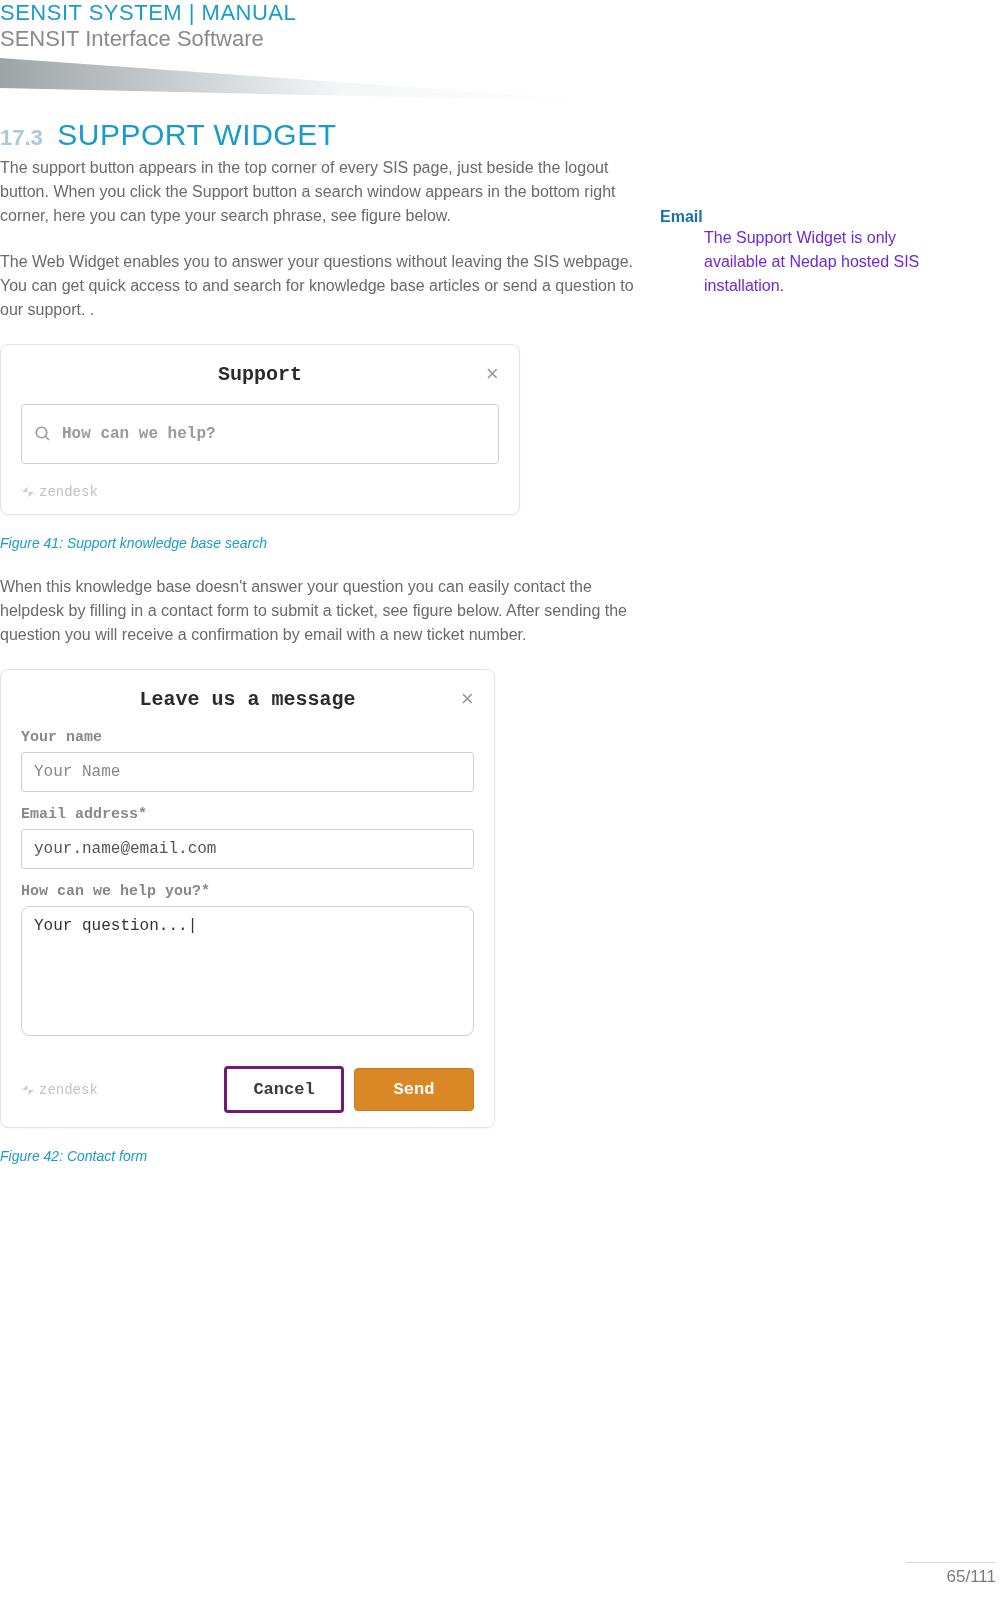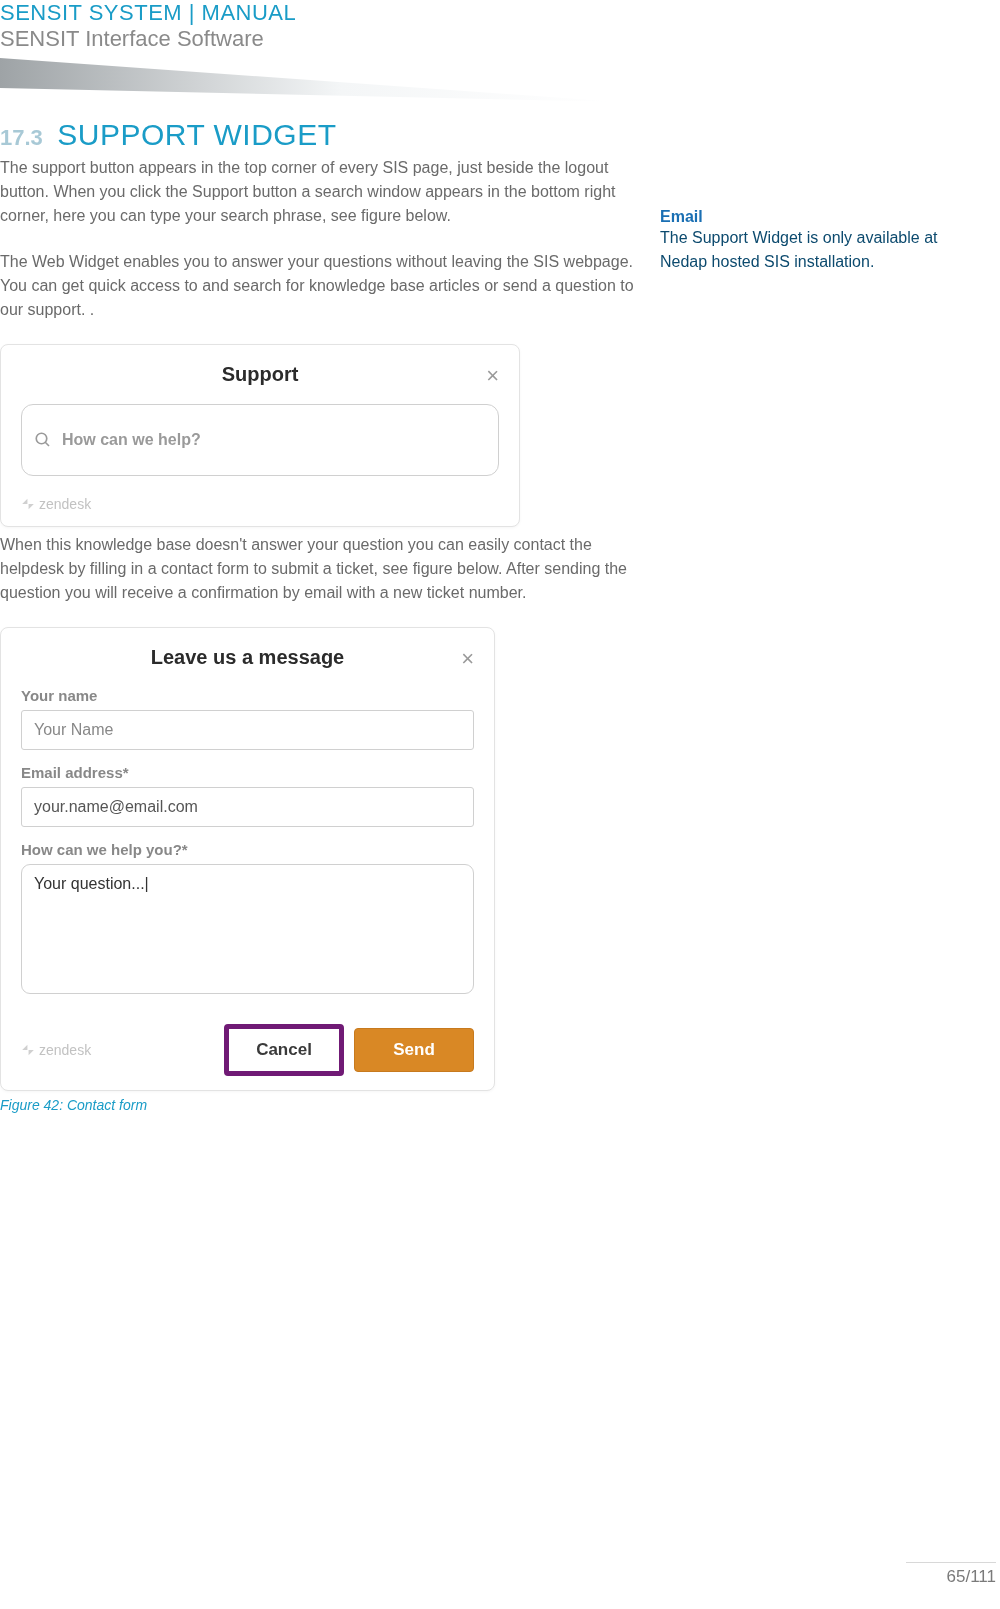--- a/index.html
+++ b/index.html
@@ -68,31 +68,33 @@
     line-height: 1.5;
     font-weight: 400;
   }
   .para { margin-bottom: 22px; }
   .note-title {
     color: #1a6fb3;
     font-weight: 700;
     font-size: 16px;
   }
   .note-body {
-    color: #0c4a6e;
+    color: #6d28d9;
     font-size: 16px;
     line-height: 1.5;
+    margin-left: 44px;
   }
   .figure-card {
     border: 1px solid #e3e3e3;
     border-radius: 8px;
     background: #fff;
     box-shadow: 0 1px 3px rgba(0,0,0,0.04);
     padding: 18px 20px 14px 20px;
-    margin-bottom: 6px;
+    margin-bottom: 20px;
+    font-family: Liberation Mono, monospace;
   }
   .fig1 { width: 520px; }
   .fig2 { width: 495px; }
   .fig-header {
     display: flex;
     align-items: center;
     justify-content: center;
     position: relative;
     margin-bottom: 18px;
   }
@@ -107,22 +109,22 @@
     position: absolute;
     right: 0;
     top: 2px;
     color: #9a9a9a;
     font-size: 22px;
     line-height: 1;
     cursor: pointer;
   }
   .search-box {
     border: 1px solid #d0d0d0;
-    border-radius: 12px;
-    padding: 26px 12px;
+    border-radius: 4px;
+    padding: 20px 12px;
     display: flex;
     align-items: center;
     color: #9a9a9a;
     margin-bottom: 20px;
     background: #fff;
   }
   .search-box svg { flex-shrink: 0; margin-right: 10px; }
   .search-box span { font-size: 16px; color: #9a9a9a; font-weight: 600; }
   .zendesk {
     display: flex;
@@ -174,21 +176,21 @@
     padding: 11px 0;
     width: 120px;
     text-align: center;
     font-size: 17px;
     font-weight: 600;
     margin-left: 10px;
     cursor: pointer;
   }
   .btn-cancel {
     background: #fff;
-    border: 5px solid #701a75;
+    border: 3px solid #701a75;
     color: #3a3a3a;
   }
   .btn-send {
     background: #d98825;
     border: 1px solid #c77a1e;
     color: #fff;
   }
   .page-num {
     position: absolute;
     bottom: 22px;
@@ -245,20 +247,21 @@
           </svg>
           <span>How can we help?</span>
         </div>
         <div class="zendesk">
           <svg width="14" height="14" viewBox="0 0 24 24" fill="#d0d0d0">
             <path d="M2 12 L11 3 L11 12 Z M13 12 L22 12 L13 21 Z"></path>
           </svg>
           <span>zendesk</span>
         </div>
       </div>
+      <div class="caption">Figure 41: Support knowledge base search</div>
 
       <div class="body-text para">When this knowledge base doesn't answer your question you can easily contact the helpdesk by filling in a contact form to submit a ticket, see figure below. After sending the question you will receive a confirmation by email with a new ticket number.</div>
 
       <div class="figure-card fig2">
         <div class="fig-header">
           <div class="fig-header-title">Leave us a message</div>
           <div class="fig-close">×</div>
         </div>
 
         <div class="form-label">Your name</div>

